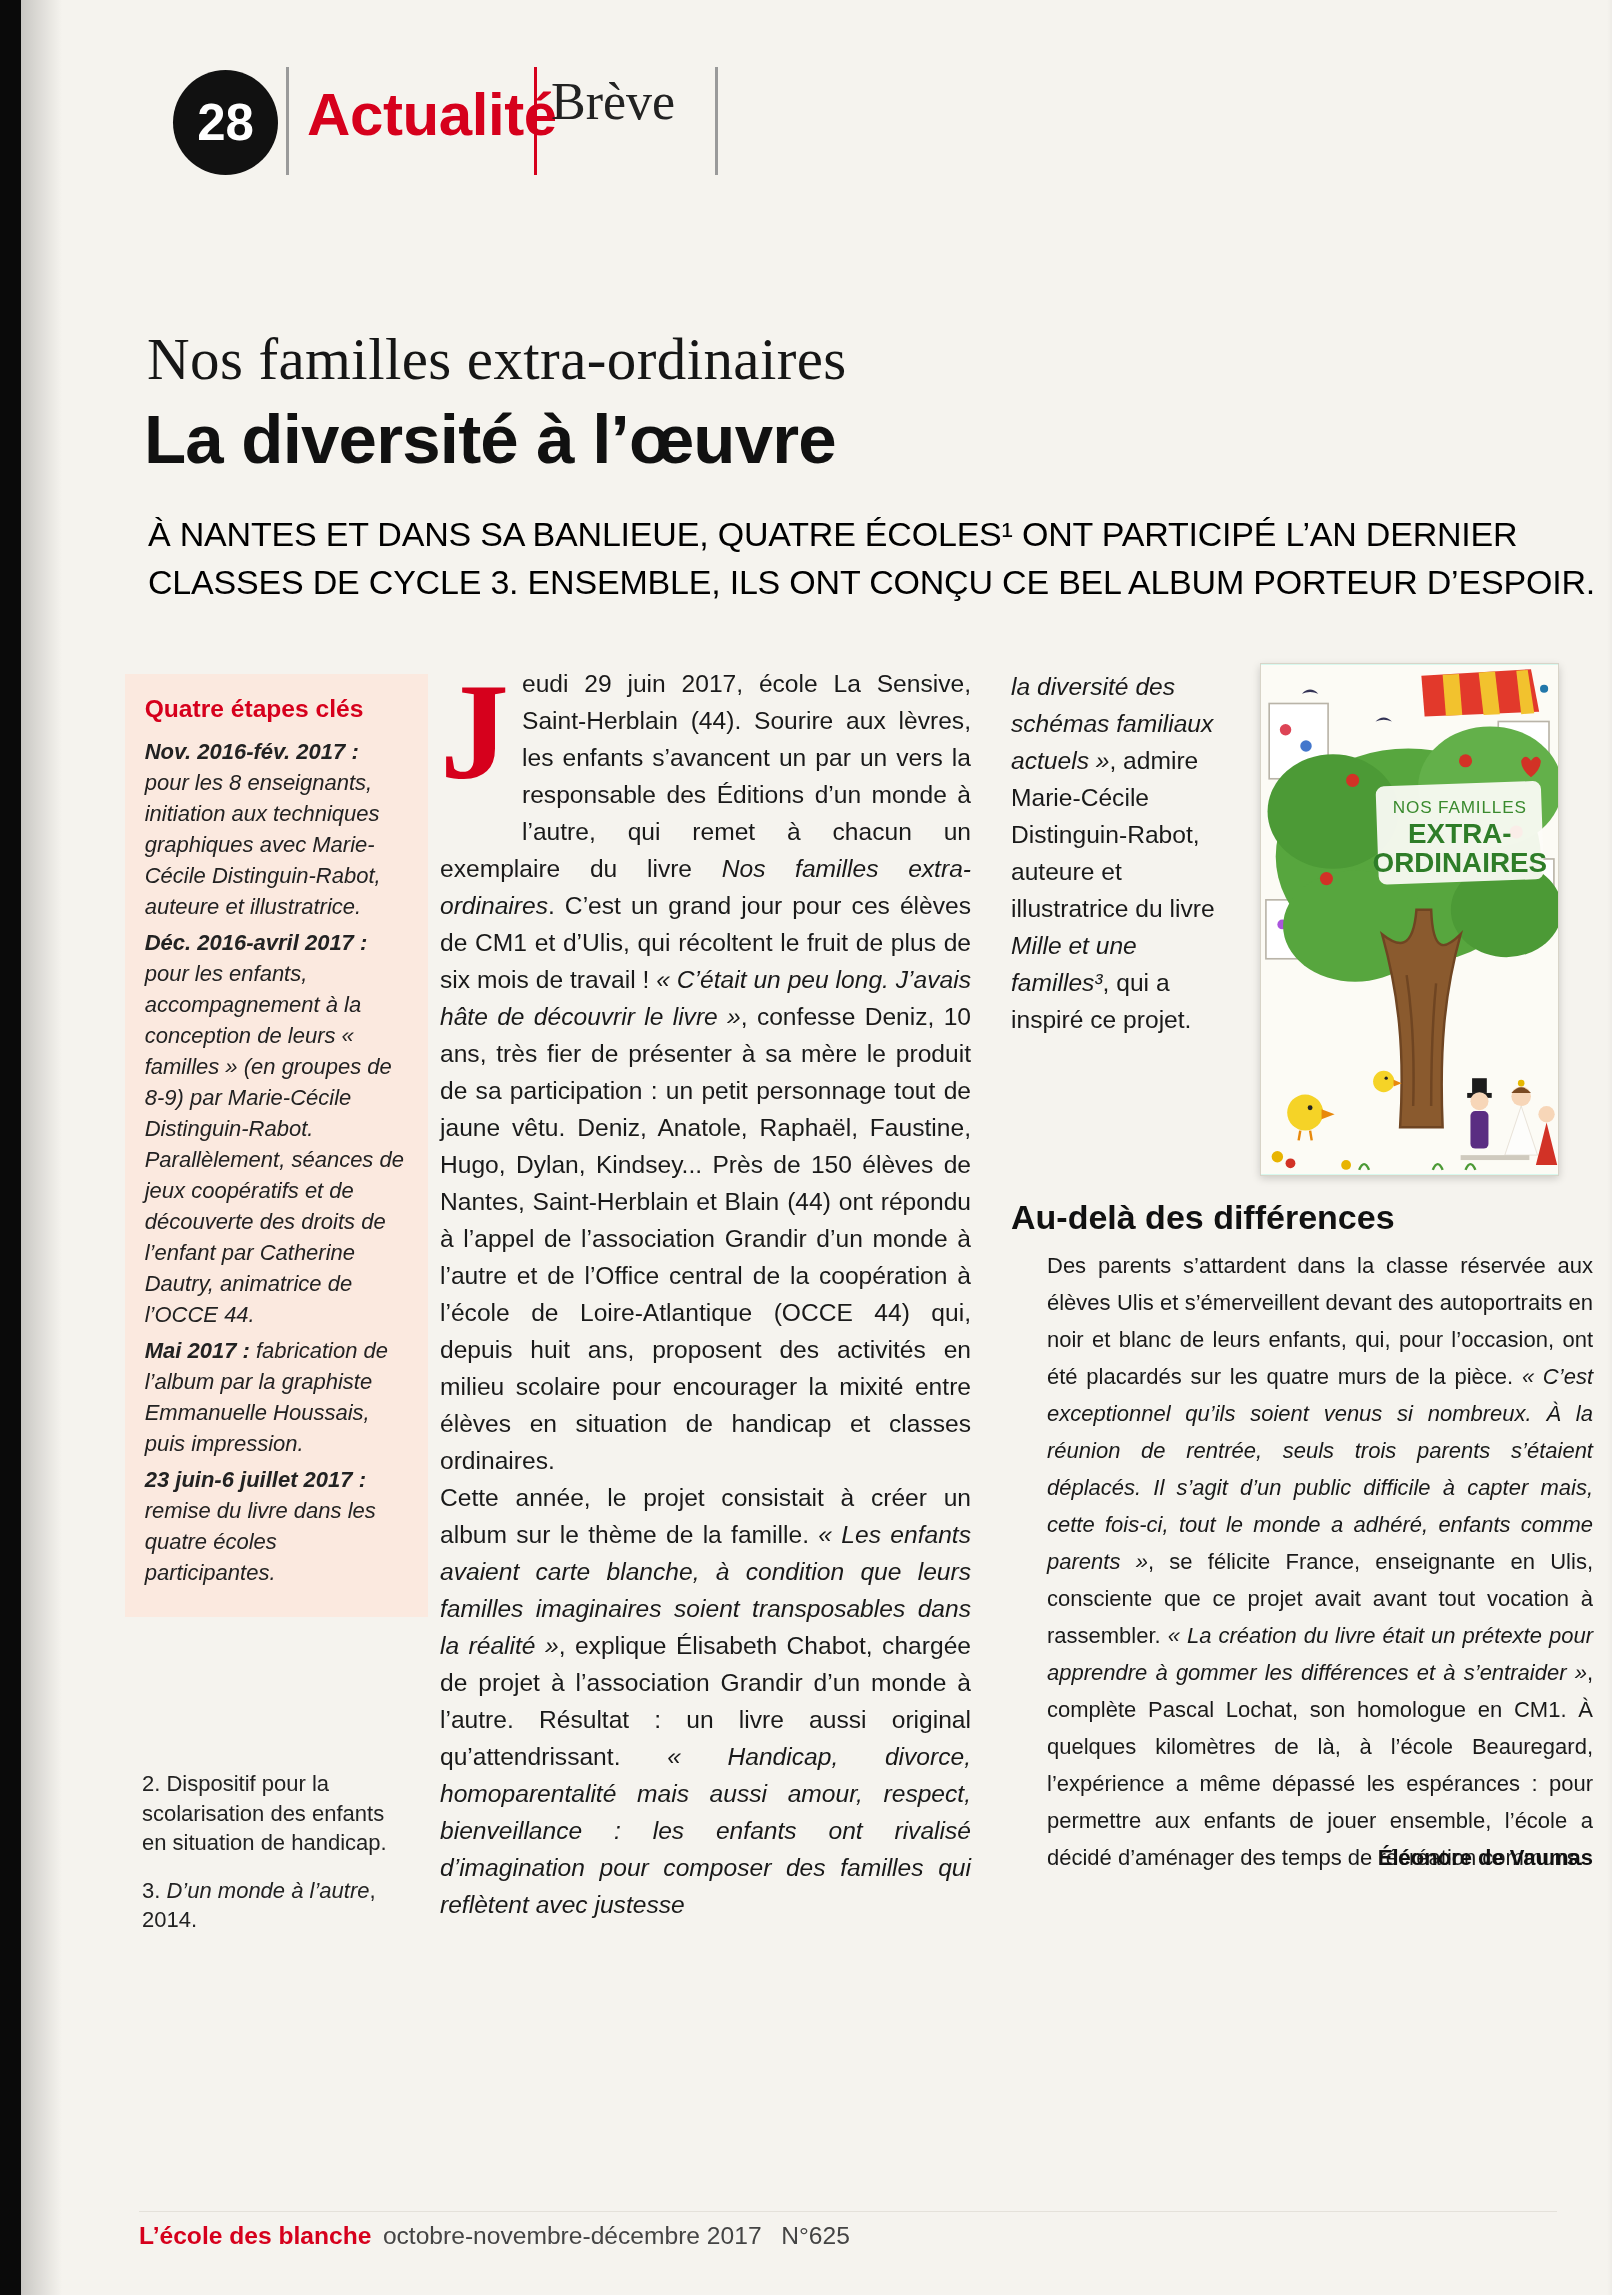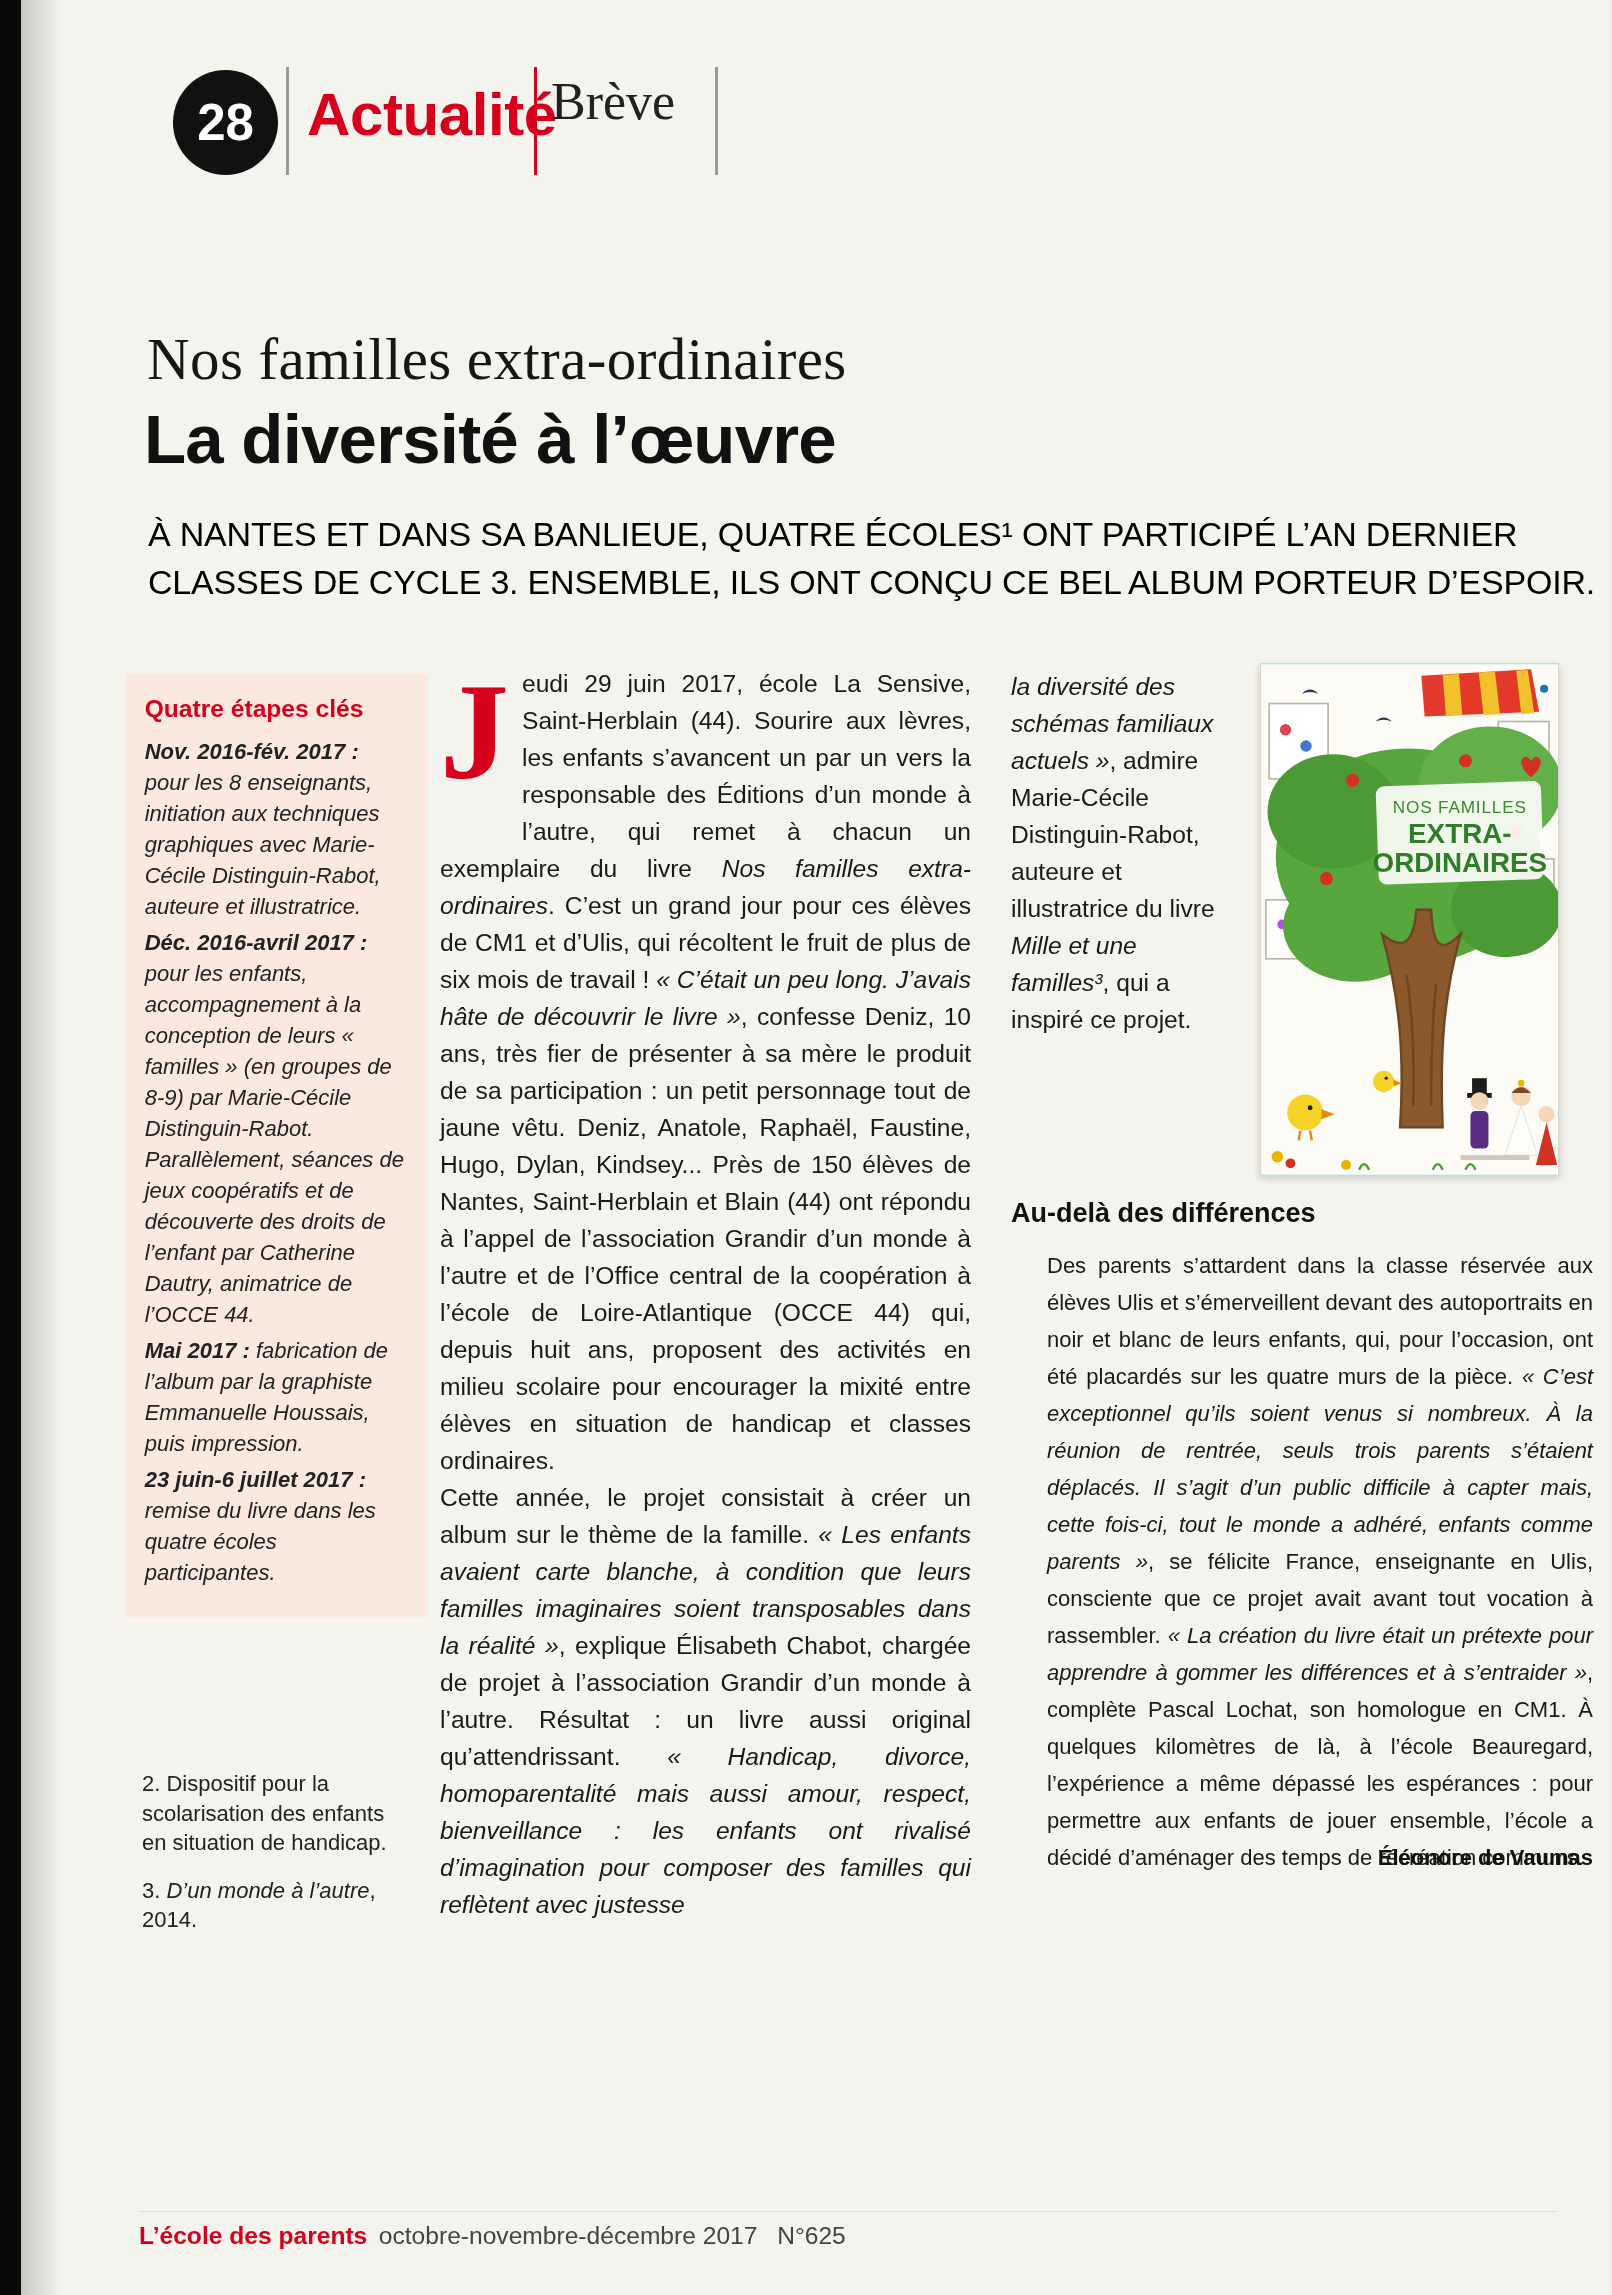--- a/index.html
+++ b/index.html
@@ -45,21 +45,21 @@
   .col-mid p{margin:0;}
   .dropcap{float:left;color:#d6001c;font-family:"Liberation Serif",serif;font-weight:bold;
         font-size:138px;line-height:123px;height:144px;padding:4.9px 13px 0 0;}
 
   
   .col-right-top{position:absolute;left:1011px;top:668px;width:205px;font-size:24.6px;line-height:37px;
         text-align:left;color:#191919;}
   .book{position:absolute;left:1260px;top:663px;width:297px;height:511px;border:0.8px solid #d8d4c8;
         box-shadow:0 2.5px 8.2px rgba(0,0,0,.18);background:#5eead4;margin:0;}
   .book svg{display:block;width:100%;height:100%;}
-  .section-heading{position:absolute;left:1011px;top:1198px;font-size:27px;font-weight:bold;color:#111;}
+  .section-heading{position:absolute;left:1011px;top:1198px;font-size:34px;font-weight:bold;color:#111;}
   .col-right{position:absolute;left:1047px;top:1247px;width:546px;font-size:22px;line-height:37px;
         text-align:justify;color:#191919;}
   .byline{margin-top:-37px;text-align:right;font-weight:bold;color:#111;}
 
   
   .page-footer{position:absolute;left:139px;top:2211px;width:1418px;font-size:24.6px;color:#444;
         border-top:0.8px solid #e4e1da;padding-top:9.8px;}
   .footer-mag{color:#d6001c;font-weight:bold;margin-right:11.5px;}
   .footer-num{margin-left:19.7px;}
 
@@ -210,16 +210,16 @@
     </svg>
   </figure>
 
   <h3 class="section-heading" style="margin:0;">Au-delà des différences</h3>
   <div class="col-right">
     <p style="margin:0;"><span>Des parents s’attardent dans la classe réservée aux élèves Ulis et s’émerveillent devant des autoportraits en noir et blanc de leurs enfants, qui, pour l’occasion, ont été placardés sur les quatre murs de la pièce. </span><span class="it">« C’est exceptionnel qu’ils soient venus si nombreux. À la réunion de rentrée, seuls trois parents s’étaient déplacés. Il s’agit d’un public difficile à capter mais, cette fois-ci, tout le monde a adhéré, enfants comme parents »</span><span>, se félicite France, enseignante en Ulis, consciente que ce projet avait avant tout vocation à rassembler. </span><span class="it">« La création du livre était un prétexte pour apprendre à gommer les différences et à s’entraider »</span><span>, complète Pascal Lochat, son homologue en CM1. À quelques kilomètres de là, à l’école Beauregard, l’expérience a même dépassé les espérances : pour permettre aux enfants de jouer ensemble, l’école a décidé d’aménager des temps de récréation communs.</span></p>
     <div class="byline">Éléonore de Vaumas</div>
   </div>
 
   <div class="page-footer">
-    <span class="footer-mag">L’école des parents</span><span>octobre-novembre-décembre 2017</span><span class="footer-num">N°625</span>
+    <span class="footer-mag">L’école des blanche</span><span>octobre-novembre-décembre 2017</span><span class="footer-num">N°625</span>
   </div>
 </div>
 
 
 </body></html>

